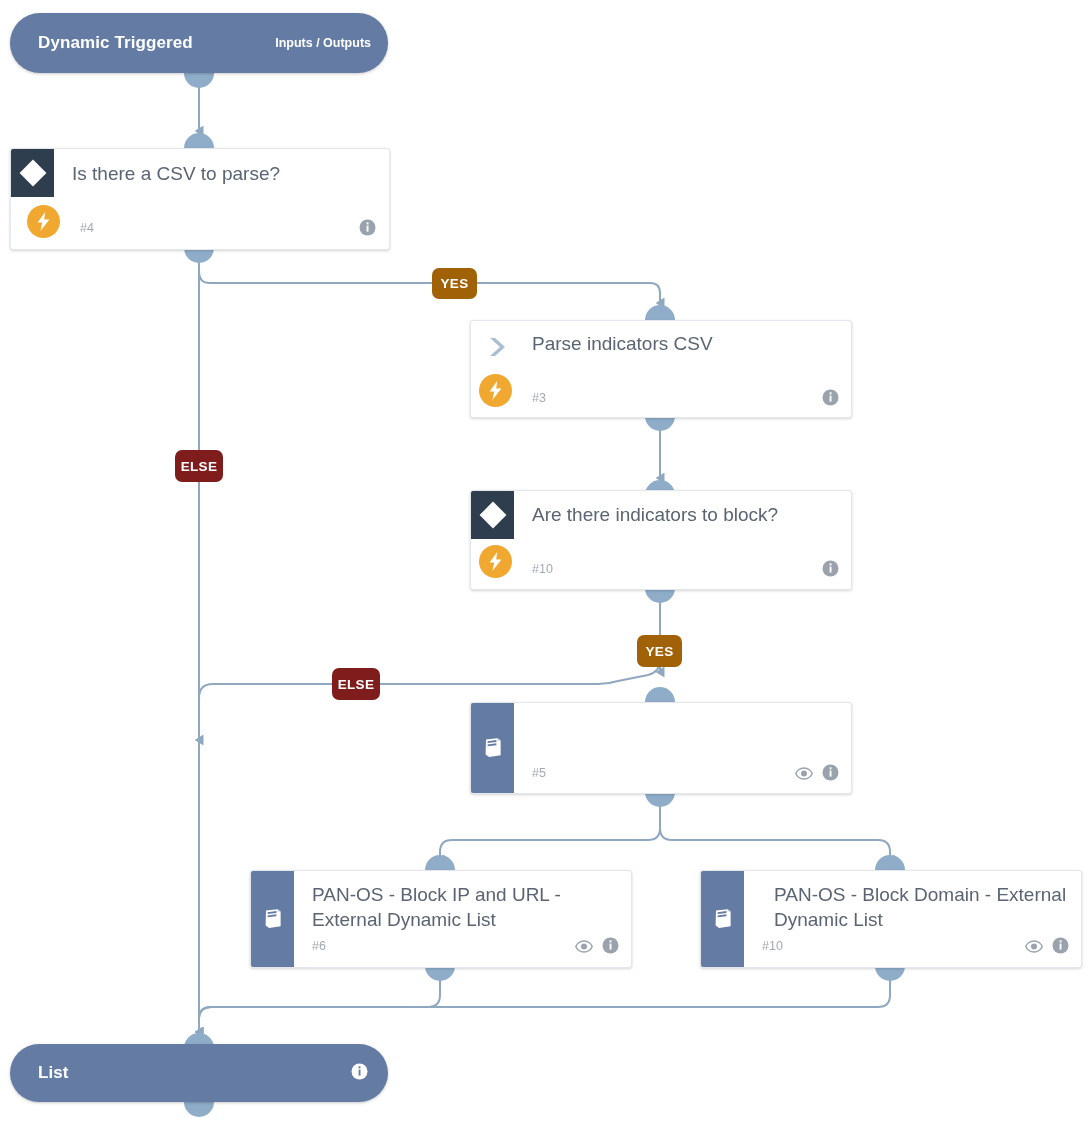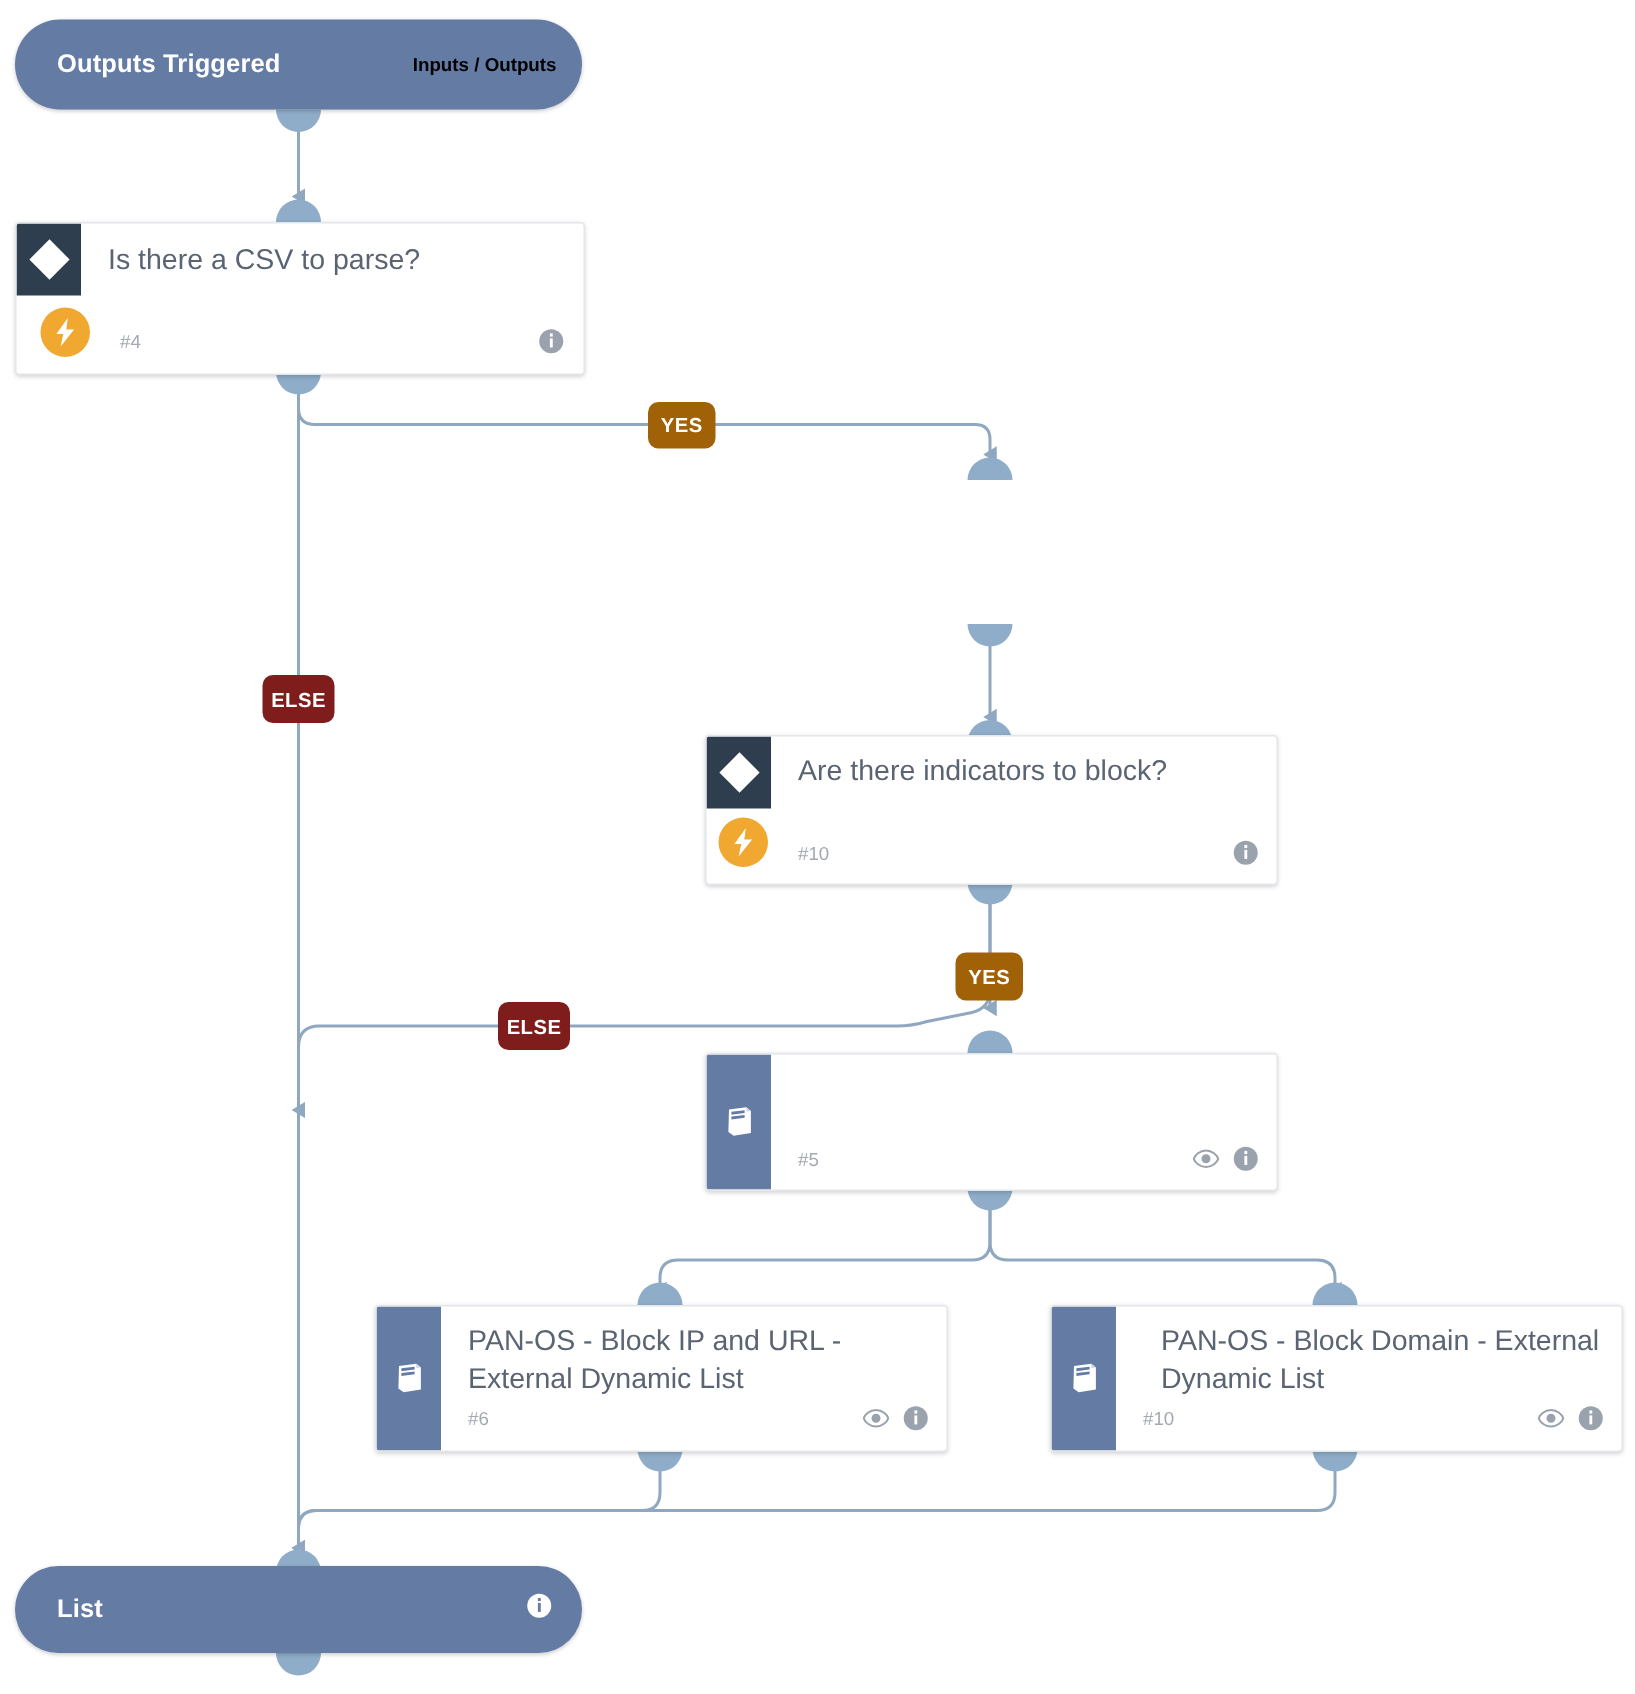--- a/index.html
+++ b/index.html
@@ -58,21 +58,21 @@
     z-index: 6;
   }
   .pill-title {
     color: #ffffff;
     font-size: 17px;
     font-weight: bold;
     margin-left: 28px;
     letter-spacing: .1px;
   }
   .pill-sub {
-    color: #000000;
+    color: #ffffff;
     font-size: 12.5px;
     font-weight: bold;
     margin-left: auto;
     margin-right: 17px;
   }
   .pill-info {
     margin-left: auto;
     margin-right: 20px;
   }
 
@@ -199,21 +199,21 @@
     <path class="wire" marker-end="url(#ah)" d="M660,790 L660,828 Q660,840 648,840 L452,840 Q440,840 440,852 L440,860"></path>
 
     <path class="wire" marker-end="url(#ah)" d="M660,790 L660,828 Q660,840 672,840 L878,840 Q890,840 890,852 L890,860"></path>
 
     <path class="wire" marker-end="url(#ah)" d="M440,960 L440,995 Q440,1007 428,1007 L211,1007 Q199,1007 199,1019 L199,1032"></path>
 
     <path class="wire" marker-end="url(#ah)" d="M890,960 L890,995 Q890,1007 878,1007 L211,1007 Q199,1007 199,1019 L199,1032"></path>
   </svg>
 
   <div class="pill" style="left:10px; top:13px; width:378px; height:60px;">
-    <span class="pill-title">Outputs Triggered</span>
+    <span class="pill-title">Dynamic Triggered</span>
     <span class="pill-sub">Inputs / Outputs</span>
   </div>
   <div class="port bottom" style="left:184px; top:73px;"></div>
 
   <div class="port top" style="left:184px; top:133px;"></div>
   <div class="card" style="left:10px; top:148px; width:378px; height:100px;">
     <div class="card-body">
       <div class="cond-badge">
         <div class="cond-diamond"></div>
       </div>
@@ -235,20 +235,45 @@
       </div>
     </div>
   </div>
   <div class="port bottom" style="left:184px; top:248px;"></div>
 
   <div class="label yes" style="left:432px; top:268px; width:45px; height:31px;">YES</div>
 
   <div class="label els" style="left:175px; top:450px; width:48px; height:32px;">ELSE</div>
 
   <div class="port top" style="left:645px; top:305px;"></div>
+  <div class="card" style="left:470px; top:320px; width:380px; height:96px;">
+    <div class="card-body">
+      <div class="chev-badge">
+        <svg width="34" height="28" viewBox="0 0 34 28" aria-hidden="true">
+          <path d="M11,5 L21,14 L11,23 L16,23 L26,14 L16,5 Z" fill="#a9bed2"></path>
+        </svg>
+      </div>
+      <div class="bolt" style="left:8px; top:53px;">
+        <svg width="15" height="19" viewBox="0 0 15 19" aria-hidden="true">
+          <path d="M9.2,0 L1.6,10.6 L6.2,10.6 L4.4,19 L13.4,7.6 L8.2,7.6 Z" fill="#ffffff"></path>
+        </svg>
+      </div>
+      <div class="card-title" style="left:61px; top:10px;">Parse indicators CSV</div>
+      <div class="card-id" style="left:61px; top:70px;">#3</div>
+      <div class="card-tools" style="right:12px; top:68px;">
+        <span>
+          <svg width="17" height="17" viewBox="0 0 17 17" aria-hidden="true">
+            <circle cx="8.5" cy="8.5" r="8" fill="#9aa3ad"></circle>
+            <rect x="7.6" y="6.6" width="1.9" height="6" fill="#ffffff"></rect>
+            <rect x="7.6" y="3.3" width="1.9" height="2.1" fill="#ffffff"></rect>
+          </svg>
+        </span>
+      </div>
+    </div>
+  </div>
   <div class="port bottom" style="left:645px; top:416px;"></div>
 
   <div class="port top" style="left:645px; top:480px;"></div>
   <div class="card" style="left:470px; top:490px; width:380px; height:98px;">
     <div class="card-body">
       <div class="cond-badge">
         <div class="cond-diamond"></div>
       </div>
       <div class="bolt" style="left:8px; top:54px;">
         <svg width="15" height="19" viewBox="0 0 15 19" aria-hidden="true">

